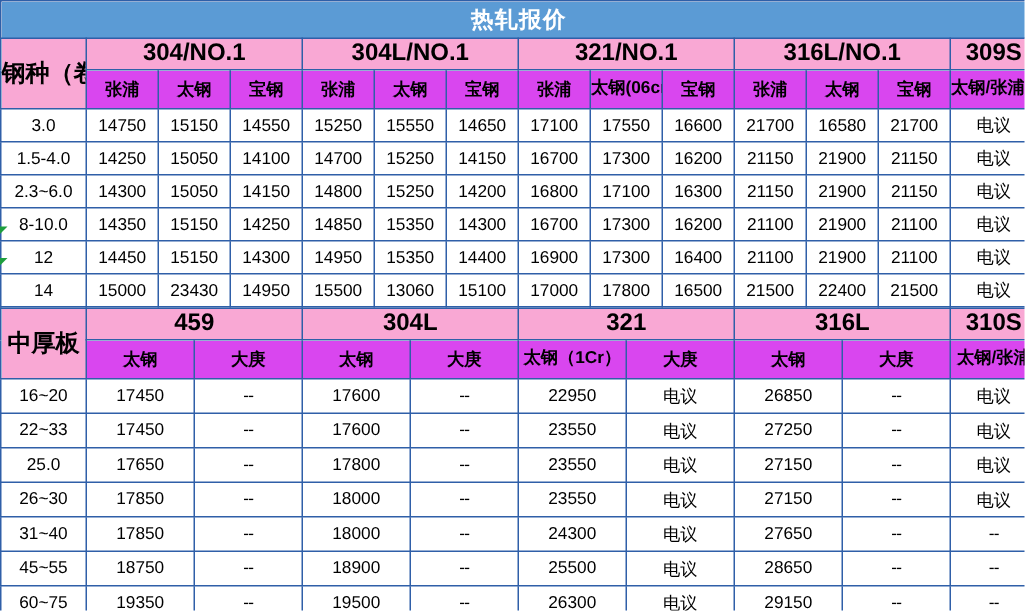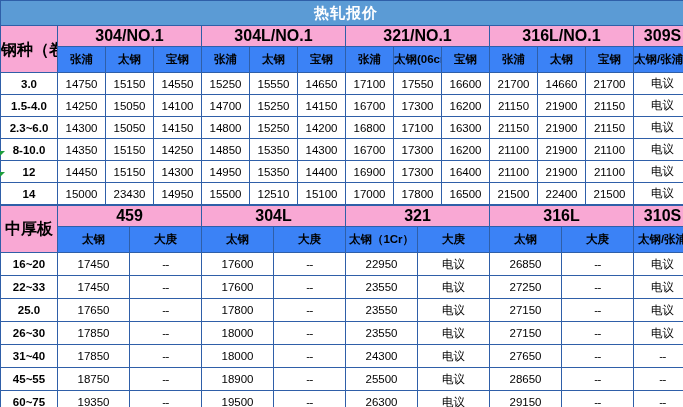--- a/index.html
+++ b/index.html
@@ -30,30 +30,30 @@
     height:24px;
     letter-spacing:1px;
     border:1px solid #2f5fa8;
   }
   .hdr td{
     background:#f9a8d4;
     font-weight:bold;
     font-size:16px;
   }
   .hdr2 td{
-    background:#3b82f6;
+    background:#d946ef;
     font-weight:bold;
     font-size:11.5px;
   }
   .grp{height:21px;}
   .sub{height:26px;}
   .datarow td{height:21px;background:#ffffff;font-size:11.5px;}
   .spec{
     background:#cfe3f7;
-    font-weight:bold;
+    font-weight:normal;
   }
   .small{font-size:9px;font-weight:bold;line-height:11px;}
   .twoline{line-height:11px;font-size:10.5px;}
   .yi{font-size:11.5px;}
   .dash{letter-spacing:-0.5px;}
   .sec2 .datarow td{height:22px;}
   .greenmark{
     position:absolute;
     width:0;height:0;
     border-left:5px solid #1e9e3e;
@@ -117,21 +117,21 @@
         <td>14750</td>
         <td>15150</td>
         <td>14550</td>
         <td>15250</td>
         <td>15550</td>
         <td>14650</td>
         <td>17100</td>
         <td>17550</td>
         <td>16600</td>
         <td>21700</td>
-        <td>14660</td>
+        <td>16580</td>
         <td>21700</td>
         <td class="yi">电议</td>
       </tr>
       <tr class="datarow">
         <td class="spec">1.5-4.0</td>
         <td>14250</td>
         <td>15050</td>
         <td>14100</td>
         <td>14700</td>
         <td>15250</td>
@@ -191,21 +191,21 @@
         <td>21900</td>
         <td>21100</td>
         <td class="yi">电议</td>
       </tr>
       <tr class="datarow">
         <td class="spec">14</td>
         <td>15000</td>
         <td>23430</td>
         <td>14950</td>
         <td>15500</td>
-        <td>12510</td>
+        <td>13060</td>
         <td>15100</td>
         <td>17000</td>
         <td>17800</td>
         <td>16500</td>
         <td>21500</td>
         <td>22400</td>
         <td>21500</td>
         <td class="yi">电议</td>
       </tr>
     </tbody>

